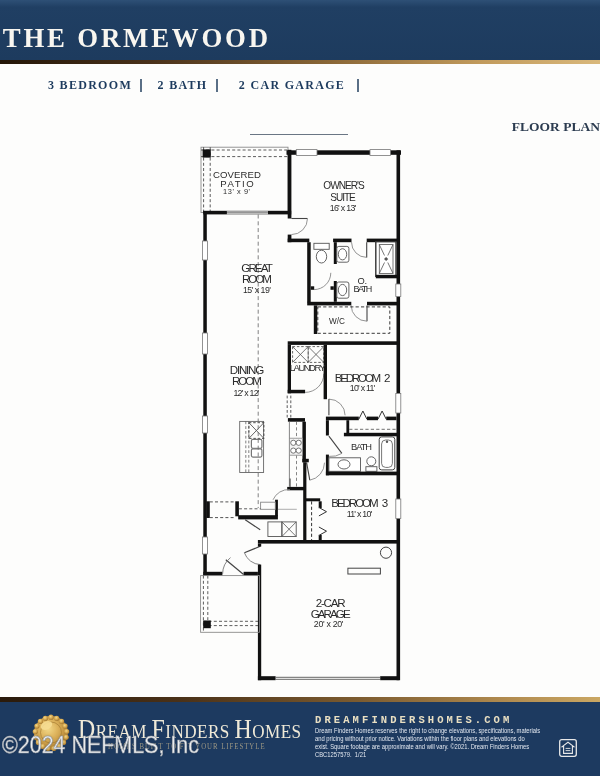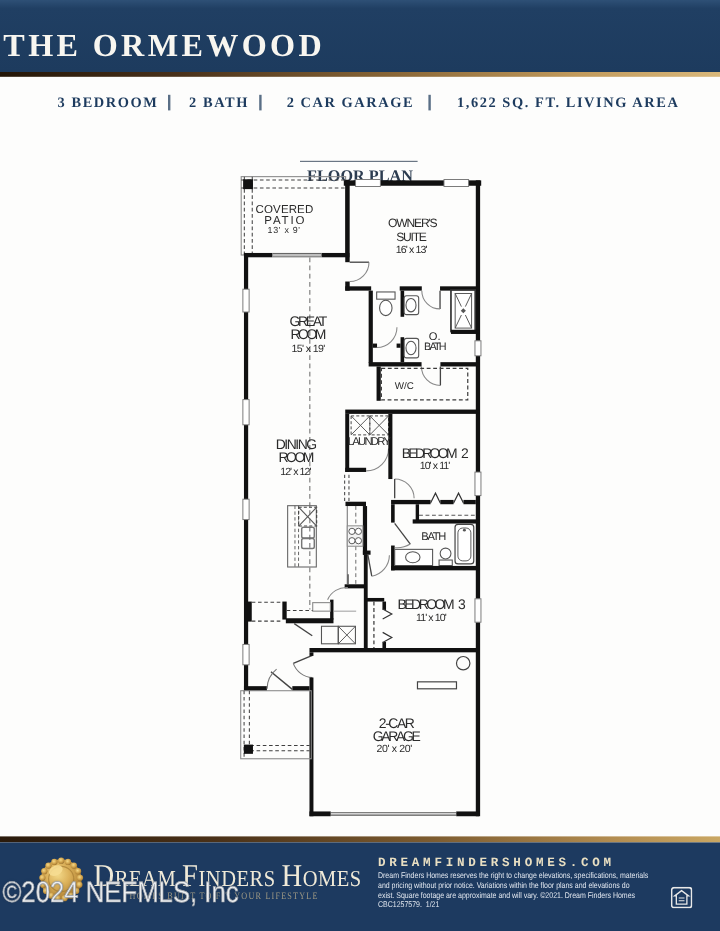--- a/index.html
+++ b/index.html
@@ -15,24 +15,23 @@
 
 <div class="abs" style="left:0;top:60px;width:600px;height:4px;background:linear-gradient(90deg,#241607 0%,#49311a 25%,#8a6737 55%,#c19a5c 80%,#d9b87b 100%);"></div>
 
 <div class="abs" style="left:0;top:77.5px;width:582px;height:16px;color:#1d3b5e;font-family:'Liberation Serif',serif;font-weight:bold;font-size:12px;letter-spacing:1.3px;">
   <span class="abs" style="left:90px;transform:translateX(-50%);white-space:nowrap;">3 BEDROOM</span>
   <span class="abs" style="left:140px;top:1px;width:1.5px;height:13px;background:#5a6f86;"></span>
   <span class="abs" style="left:182.5px;transform:translateX(-50%);white-space:nowrap;text-align:center;">2 BATH</span>
   <span class="abs" style="left:216px;top:1px;width:1.5px;height:13px;background:#5a6f86;"></span>
   <span class="abs" style="left:292px;transform:translateX(-50%);white-space:nowrap;">2 CAR GARAGE</span>
   <span class="abs" style="left:357px;top:1px;width:1.5px;height:13px;background:#5a6f86;"></span>
-  <span class="abs" style="left:473.5px;transform:translateX(-50%);white-space:nowrap;">1,622 SQ. FT. LIVING AREA</span>
 </div>
 
-<div class="abs" style="left:0;top:119.5px;width:600px;text-align:center;font-family:'Liberation Serif',serif;font-weight:bold;font-size:13.5px;line-height:13.5px;letter-spacing:0;text-indent:0;color:#2c3c50;margin-top:20px;">FLOOR PLAN</div>
+<div class="abs" style="left:0;top:119.5px;width:600px;text-align:right;font-family:'Liberation Serif',serif;font-weight:bold;font-size:13.5px;line-height:13.5px;letter-spacing:0;text-indent:0;color:#2c3c50;">FLOOR PLAN</div>
 
 <div class="abs" style="left:249.5px;top:134px;width:98px;height:1.2px;background:#6a7684;"></div>
 
 <svg class="abs" style="left:0;top:0;" width="600" height="776" viewBox="0 0 600 776" fill="none">
 <g stroke-linecap="butt">
 
 <g>
 <rect x="201" y="147.2" width="87" height="65.3" fill="none" stroke="#8a8a8a" stroke-width="0.9"></rect>
 <line x1="201" y1="150" x2="288" y2="150" stroke="#3f3f3f" stroke-width="0.85" stroke-dasharray="3 2.2"></line>
 <line x1="201" y1="156.6" x2="288" y2="156.6" stroke="#3f3f3f" stroke-width="0.85" stroke-dasharray="3 2.2"></line>

